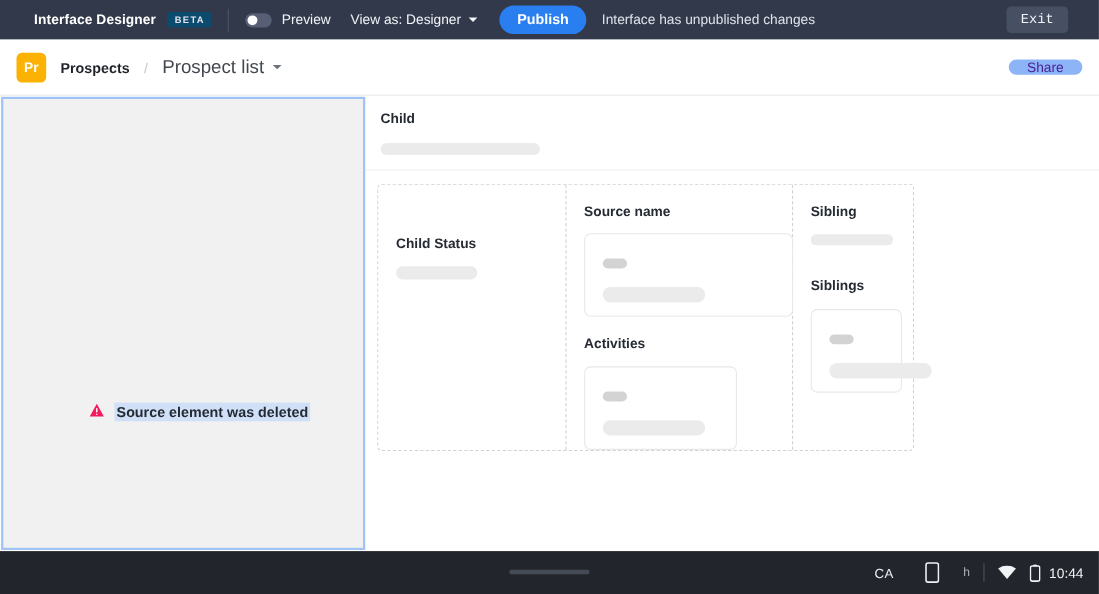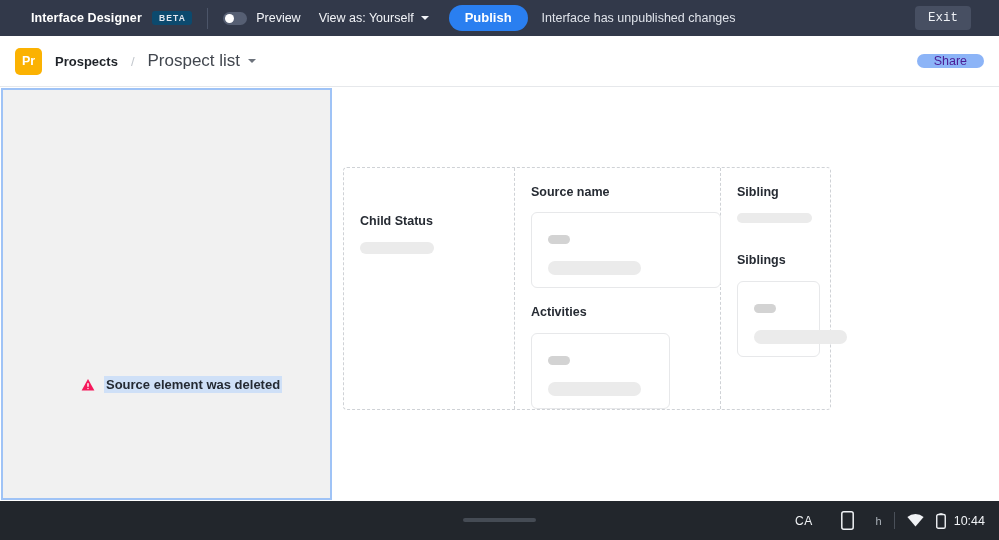--- a/index.html
+++ b/index.html
@@ -141,22 +141,22 @@
   
   #left-panel {
     position: absolute;
     left: 1px; top: 88px;
     width: 331px; height: 412px;
     background: #f1f1f1;
     border: 2px solid #9fc3f6;
   }
   #error-row {
     position: absolute;
-    left: 78px; top: 286px;
-    display: flex; align-items: center;
+    left: 78px; top: 276px;
+    display: flex; 
   }
   #warning-icon { flex: none; display: block; }
   #error-text {
     margin-left: 9px;
     font-size: 13px; font-weight: bold; color: #242a33;
     background: #cfe0f7;
     padding: 1px 2px;
   }
 
   
@@ -277,21 +277,21 @@
 </head>
 <body>
 
 <div id="topbar">
   <span id="app-title">Interface Designer</span>
   <span id="beta-badge">BETA</span>
   <span class="vsep"></span>
   <span id="preview-toggle"></span>
   <span id="preview-label">Preview</span>
   <span id="view-as">
-    <span>View as: Yourself</span>
+    <span>View as: Designer</span>
     <span class="caret-down"></span>
   </span>
   <button id="publish-btn">Publish</button>
   <span id="unpublished-msg">Interface has unpublished changes</span>
   <button id="exit-btn">Exit</button>
 </div>
 
 <div id="breadcrumb-bar">
   <span id="app-logo">Pr</span>
   <span id="crumb-root">Prospects</span>
@@ -308,20 +308,24 @@
       <rect x="6.3" y="5" width="1.4" height="4" rx="0.7" fill="#ffffff"></rect>
       <rect x="6.3" y="9.8" width="1.4" height="1.4" rx="0.7" fill="#ffffff"></rect>
     </svg>
     <span id="error-text">Source element was deleted</span>
   </div>
 
 </div>
 
 <div id="main-area">
 
+  <div id="child-section">
+    <div class="field-label">Child</div>
+    <div class="skeleton" id="child-skeleton"></div>
+  </div>
 
   <div id="columns-wrap">
 
     <div class="column" id="col-days">
       <div class="field-block gap-lg">
         <div class="field-label">Child Status</div>
         <div class="skeleton sk-line-2"></div>
       </div>
     </div>
 

